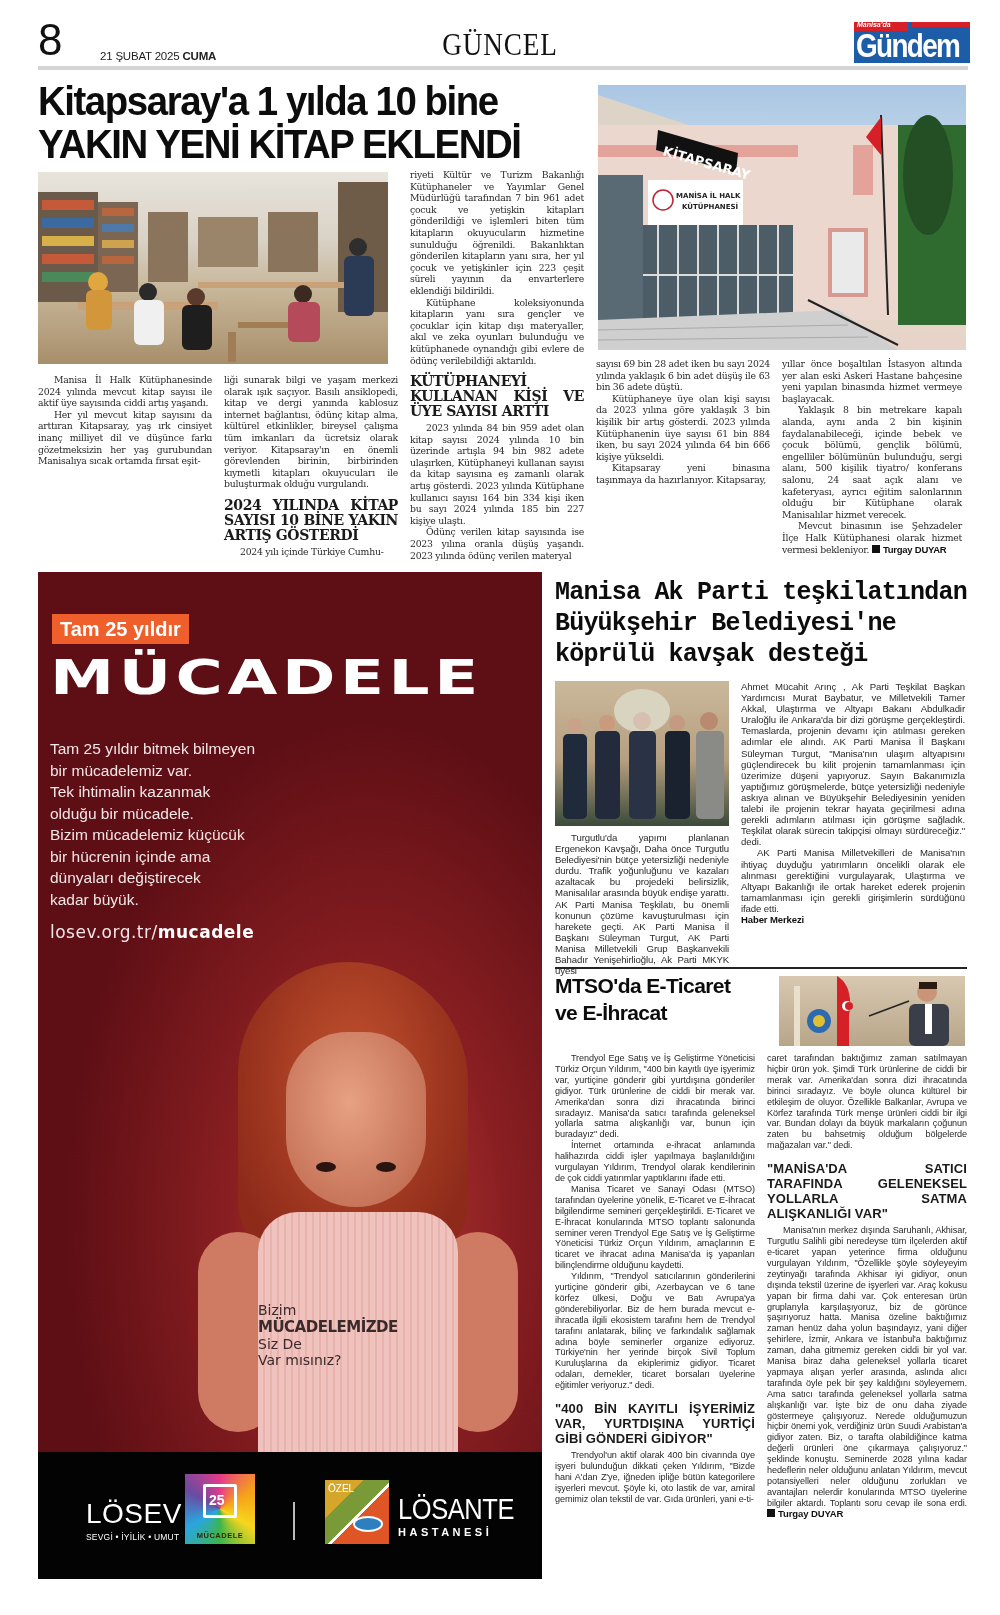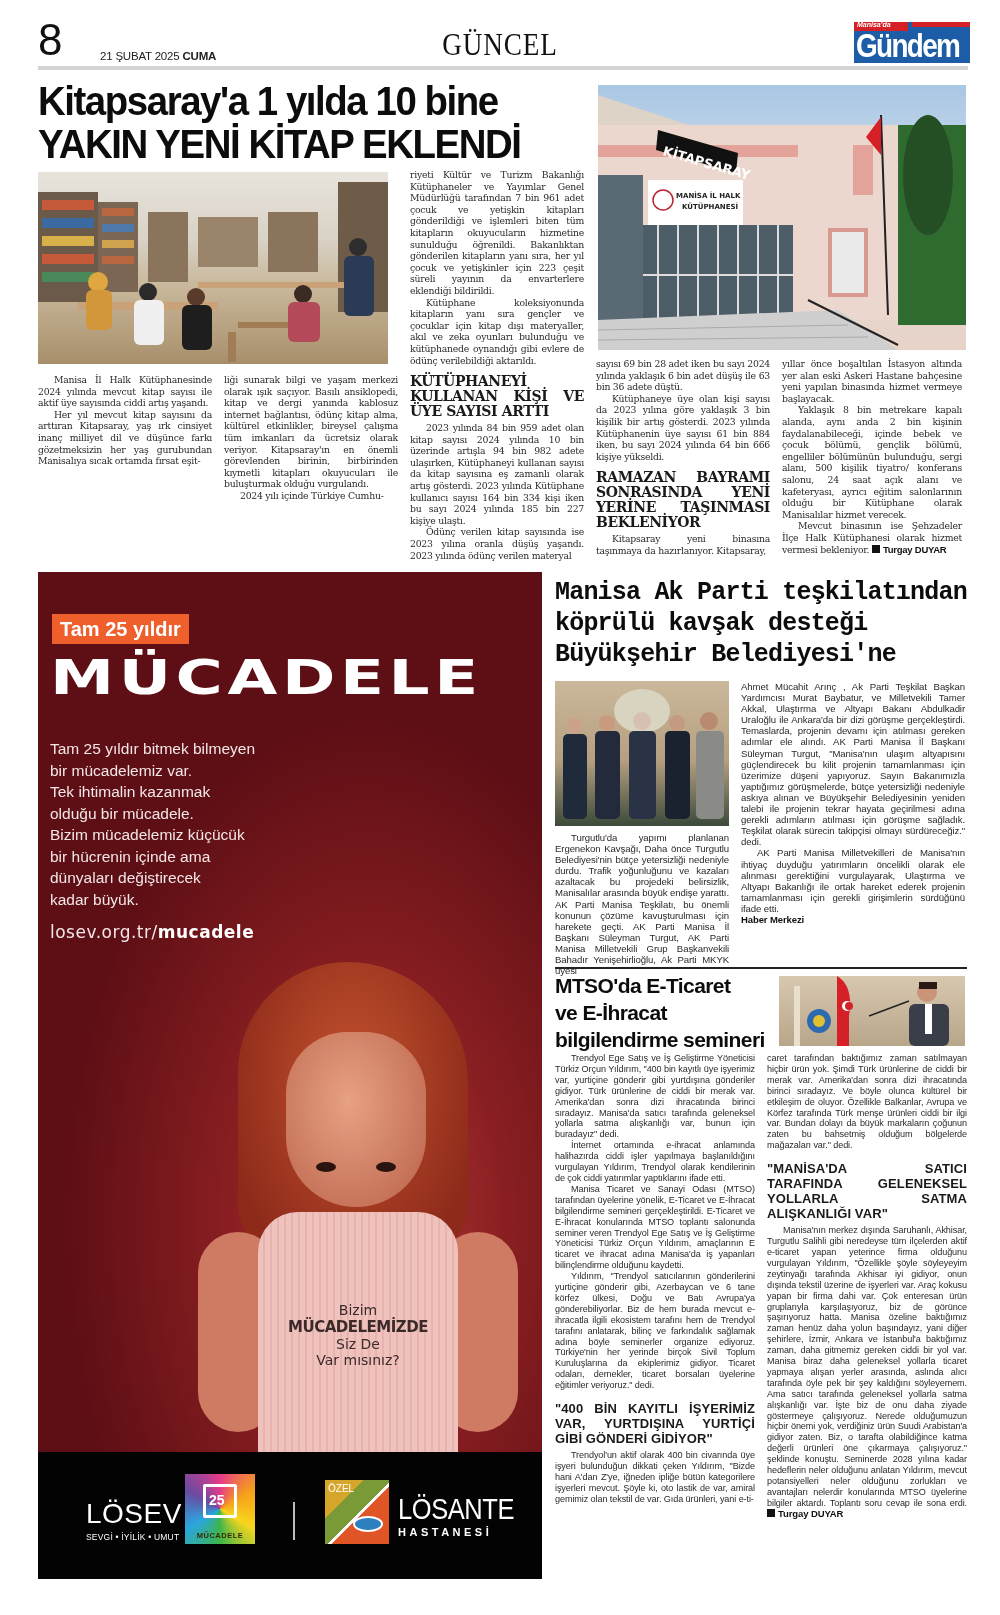--- a/index.html
+++ b/index.html
@@ -34,21 +34,21 @@
   .ad .bg { position: absolute; left: 0; top: 0; width: 100%; height: 880px;
      background: radial-gradient(ellipse 300px 500px at 330px 650px, #b63a32 0%, #8a1f22 45%, #5e0f15 100%); }
   .ad .child { position: absolute; left: 160px; top: 390px; width: 330px; height: 500px; }
   .ad .hair { position: absolute; left: 40px; top: 0; width: 230px; height: 300px; border-radius: 110px 120px 60px 60px; background: radial-gradient(ellipse at 50% 40%, #c4532e, #8d2a1a 80%); }
   .ad .face { position: absolute; left: 88px; top: 70px; width: 140px; height: 175px; border-radius: 70px 70px 80px 80px; background: radial-gradient(ellipse at 45% 40%, #e7a183, #c06b52 85%); }
   .ad .eye { position: absolute; top: 130px; width: 20px; height: 10px; border-radius: 50%; background: #2b1410; }
   .ad .shirt { position: absolute; left: 60px; top: 250px; width: 200px; height: 250px; border-radius: 40px 40px 0 0; background: repeating-linear-gradient(90deg, #f0c2bd 0 5px, #e8b3ad 5px 7px); }
   .ad .arm-l { position: absolute; left: 0px; top: 270px; width: 80px; height: 200px; border-radius: 40px; background: #cf7a62; }
   .ad .arm-r { position: absolute; left: 240px; top: 270px; width: 80px; height: 200px; border-radius: 40px; background: #cf7a62; }
   .ad .pants { position: absolute; left: 100px; top: 500px; width: 200px; height: 40px; background: #4c8fa8; }
-  .ad .shirt-text { position: absolute; left: 0; width: 200px; top: 90px; text-align: center; font-family: "DejaVu Sans", sans-serif; color: #3a2a2a; }
+  .ad .shirt-text { position: absolute; left: 0; width: 200px; top: 90px; text-align: left; font-family: "DejaVu Sans", sans-serif; color: #3a2a2a; }
   .ad .shirt-text .s1 { font-size: 14px; }
   .ad .shirt-text .s2 { font-size: 15px; font-weight: 700; letter-spacing: -0.5px; }
   .ad .shirt-text .s3 { font-size: 14px; }
   .ad .tag25 { position: absolute; left: 14px; top: 42px; background: #ee5f2c; color: #fff; font-family: "Liberation Sans", sans-serif; font-weight: 700; font-size: 20px; padding: 4px 8px; line-height: 22px; }
   .ad .mucadele { position: absolute; left: 12px; top: 80px; font-family: "DejaVu Sans", sans-serif; font-weight: 900; font-size: 56px; line-height: 60px; color: #fff; letter-spacing: 4px; transform: scaleX(1.15) scaleY(0.85); transform-origin: left top; white-space: nowrap; }
   .ad .body { position: absolute; left: 12px; top: 166px; font-family: "Liberation Sans", sans-serif; font-size: 15.5px; line-height: 21.5px; color: #f3e6e6; }
   .ad .url { position: absolute; left: 12px; top: 350px; font-family: "DejaVu Sans", sans-serif; font-size: 17px; color: #f3e6e6; letter-spacing: 0.5px; }
   .ad .url b { font-weight: 700; color: #fff; }
   .ad .footer { position: absolute; left: 0; top: 880px; width: 100%; height: 127px; background: #030303; }
   .ad .losev { position: absolute; left: 48px; top: 46px; font-family: "Liberation Sans", sans-serif; font-weight: 400; font-size: 28px; color: #fff; letter-spacing: 0.5px; }
@@ -175,33 +175,33 @@
     <line x1="210" y1="215" x2="300" y2="260" stroke="#222" stroke-width="2"></line>
   </svg>
 </div>
 
 <div class="col" style="left:38px;top:374px;width:174px;">
   <p>Manisa İl Halk Kütüphanesinde 2024 yılında mevcut kitap sayısı ile aktif üye sayısında ciddi artış yaşandı.</p>
   <p>Her yıl mevcut kitap sayısını da arttıran Kitapsaray, yaş ırk cinsiyet inanç milliyet dil ve düşünce farkı gözetmeksizin her yaş gurubundan Manisalıya sıcak ortamda fırsat eşit-</p>
 </div>
 <div class="col" style="left:224px;top:374px;width:174px;">
   <p style="text-indent:0">liği sunarak bilgi ve yaşam merkezi olarak ışık saçıyor. Basılı ansiklopedi, kitap ve dergi yanında kablosuz internet bağlantısı, ödünç kitap alma, kültürel etkinlikler, bireysel çalışma tüm imkanları da ücretsiz olarak veriyor. Kitapsaray'ın en önemli görevlenden birinin, birbirinden kıymetli kitapları okuyucuları ile buluşturmak olduğu vurgulandı.</p>
+  <div class="sub">2024 YILINDA KİTAP SAYISI 10 BİNE YAKIN ARTIŞ GÖSTERDİ</div>
   <p>2024 yılı içinde Türkiye Cumhu-</p>
 </div>
 <div class="col" style="left:410px;top:169px;width:174px;">
   <p style="text-indent:0">riyeti Kültür ve Turizm Bakanlığı Kütüphaneler ve Yayımlar Genel Müdürlüğü tarafından 7 bin 961 adet çocuk ve yetişkin kitapları gönderildiği ve işlemleri biten tüm kitapların okuyucuların hizmetine sunulduğu öğrenildi. Bakanlıktan gönderilen kitapların yanı sıra, her yıl çocuk ve yetişkinler için 223 çeşit süreli yayının da envarterlere eklendiği bildirildi.</p>
   <p>Kütüphane koleksiyonunda kitapların yanı sıra gençler ve çocuklar için kitap dışı materyaller, akıl ve zeka oyunları bulunduğu ve kütüphanede oynandığı gibi evlere de ödünç verilebildiği aktarıldı.</p>
   <div class="sub">KÜTÜPHANEYİ KULLANAN KİŞİ VE ÜYE SAYISI ARTTI</div>
   <p>2023 yılında 84 bin 959 adet olan kitap sayısı 2024 yılında 10 bin üzerinde artışla 94 bin 982 adete ulaşırken, Kütüphaneyi kullanan sayısı da kitap sayısına eş zamanlı olarak artış gösterdi. 2023 yılında Kütüphane kullanıcı sayısı 164 bin 334 kişi iken bu sayı 2024 yılında 185 bin 227 kişiye ulaştı.</p>
   <p>Ödünç verilen kitap sayısında ise 2023 yılına oranla düşüş yaşandı. 2023 yılında ödünç verilen materyal</p>
 </div>
 <div class="col" style="left:596px;top:358px;width:174px;">
   <p style="text-indent:0">sayısı 69 bin 28 adet iken bu sayı 2024 yılında yaklaşık 6 bin adet düşüş ile 63 bin 36 adete düştü.</p>
   <p>Kütüphaneye üye olan kişi sayısı da 2023 yılına göre yaklaşık 3 bin kişilik bir artış gösterdi. 2023 yılında Kütüphanenin üye sayısı 61 bin 884 iken, bu sayı 2024 yılında 64 bin 666 kişiye yükseldi.</p>
-  <div class="sub">RAMAZAN BAYRAMI SONRASINDA YENİ YERİNE TAŞINMASI BEKLENİYOR</div>
   <p>Kitapsaray yeni binasına taşınmaya da hazırlanıyor. Kitapsaray,</p>
 </div>
 <div class="col" style="left:782px;top:358px;width:180px;">
   <p style="text-indent:0">yıllar önce boşaltılan İstasyon altında yer alan eski Askeri Hastane bahçesine yeni yapılan binasında hizmet vermeye başlayacak.</p>
   <p>Yaklaşık 8 bin metrekare kapalı alanda, aynı anda 2 bin kişinin faydalanabileceği, içinde bebek ve çocuk bölümü, gençlik bölümü, engelliler bölümünün bulunduğu, sergi alanı, 500 kişilik tiyatro/ konferans salonu, 24 saat açık alanı ve kafeteryası, ayrıcı eğitim salonlarının olduğu bir Kütüphane olarak Manisalılar hizmet verecek.</p>
   <p><span>Mevcut binasının ise Şehzadeler İlçe Halk Kütüphanesi olarak hizmet vermesi bekleniyor.</span> <span class="sq"></span><span class="byline">Turgay DUYAR</span></p>
 </div>
 
 <div class="ad">
   <div class="bg"></div>
@@ -249,22 +249,22 @@
       <div class="ozel">ÖZEL</div>
       <div class="oval"></div>
     </div>
     <div class="losante">LÖSANTE</div>
     <div class="hastanesi">HASTANESİ</div>
   </div>
 </div>
 
 <div class="h2">
   <span>Manisa Ak Parti teşkilatından</span>
+  <span>Büyükşehir Belediyesi'ne</span>
   <span>köprülü kavşak desteği</span>
-  <span>Büyükşehir Belediyesi'ne</span>
 </div>
 <div class="photo" style="left:555px;top:681px;width:174px;height:145px;background:linear-gradient(180deg,#cbb89a 0%,#b59f80 55%,#3b4a3a 100%);">
   <svg width="174" height="145" viewBox="0 0 174 145">
     <ellipse cx="87" cy="30" rx="28" ry="22" fill="#d9d4c0"></ellipse>
     <g>
       <circle cx="20" cy="45" r="8" fill="#caa28a"></circle>
         <rect x="8" y="53" width="24" height="85" rx="5" fill="#1f2a3a"></rect>
       <circle cx="52" cy="42" r="8" fill="#c99a7e"></circle>
         <rect x="40" y="50" width="25" height="88" rx="5" fill="#222a3c"></rect>
       <circle cx="87" cy="40" r="9" fill="#d8c0b0"></circle>
@@ -283,21 +283,20 @@
   <p style="text-indent:0">Ahmet Mücahit Arınç , Ak Parti Teşkilat Başkan Yardımcısı Murat Baybatur, ve Milletvekili Tamer Akkal, Ulaştırma ve Altyapı Bakanı Abdulkadir Uraloğlu ile Ankara'da bir dizi görüşme gerçekleştirdi. Temaslarda, projenin devamı için atılması gereken adımlar ele alındı. AK Parti Manisa İl Başkanı Süleyman Turgut, "Manisa'nın ulaşım altyapısını güçlendirecek bu kilit projenin tamamlanması için üzerimize düşeni yapıyoruz. Sayın Bakanımızla yaptığımız görüşmelerde, bütçe yetersizliği nedeniyle askıya alınan ve Büyükşehir Belediyesinin yeniden talebi ile projenin tekrar hayata geçirilmesi adına gerekli adımların atılması için görüşme sağladık. Teşkilat olarak sürecin takipçisi olmayı sürdüreceğiz." dedi.</p>
   <p>AK Parti Manisa Milletvekilleri de Manisa'nın ihtiyaç duyduğu yatırımların öncelikli olarak ele alınması gerektiğini vurgulayarak, Ulaştırma ve Altyapı Bakanlığı ile ortak hareket ederek projenin tamamlanması için gerekli girişimlerin sürdüğünü ifade etti.</p>
   <div><span class="byline">Haber Merkezi</span></div>
 </div>
 
 <div class="rule2"></div>
 
 <div class="h3">
   <span>MTSO'da E-Ticaret</span>
   <span>ve E-İhracat</span>
-  <span>bilgilendirme semineri</span>
 </div>
 <div class="photo" style="left:779px;top:976px;width:186px;height:70px;background:linear-gradient(180deg,#d8c8b0,#b8a68a);">
   <svg width="186" height="70" viewBox="0 0 186 70">
     <rect x="15" y="10" width="6" height="60" fill="#e8e0cc"></rect>
     <circle cx="40" cy="45" r="12" fill="#2d6ab0"></circle>
       <circle cx="40" cy="45" r="6" fill="#e0c030"></circle>
     <path d="M58 0 Q75 10 70 40 L70 70 L58 70 Z" fill="#d62027"></path>
     <circle cx="68" cy="30" r="5" fill="#fff"></circle>
       <circle cx="70" cy="30" r="4" fill="#d62027"></circle>
     <line x1="90" y1="40" x2="130" y2="25" stroke="#222" stroke-width="1.5"></line>

